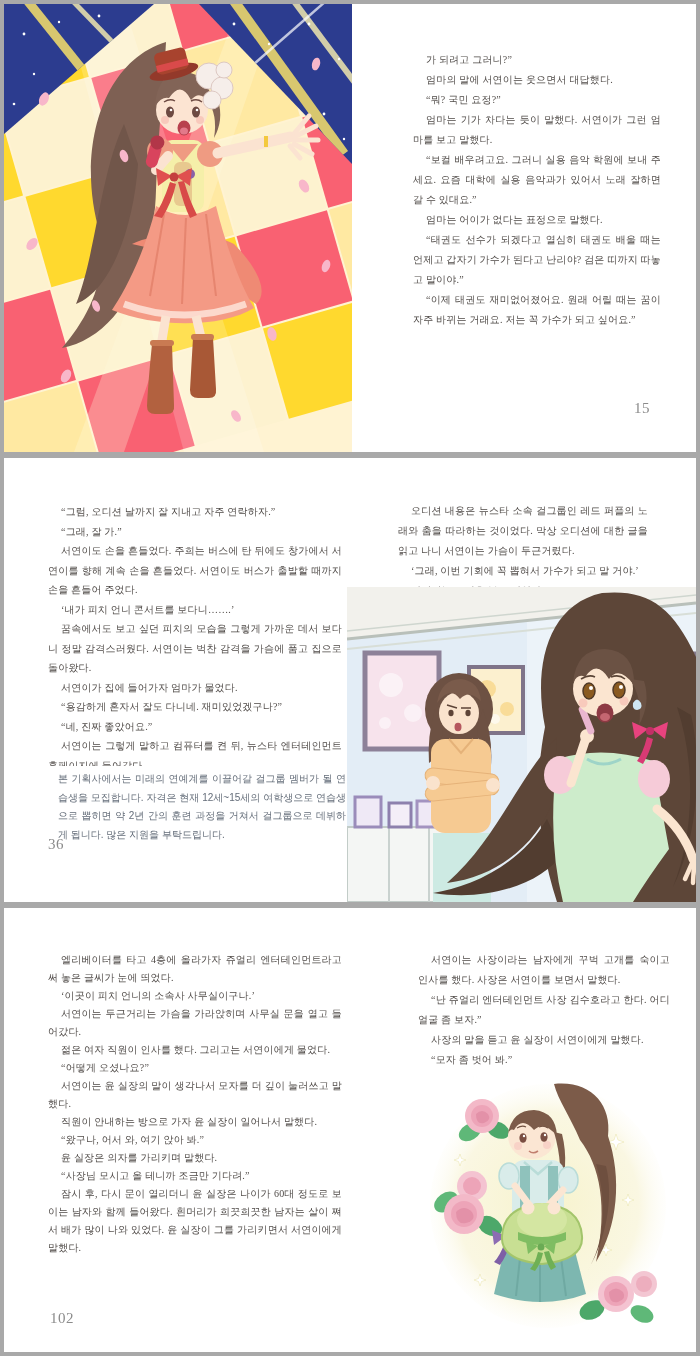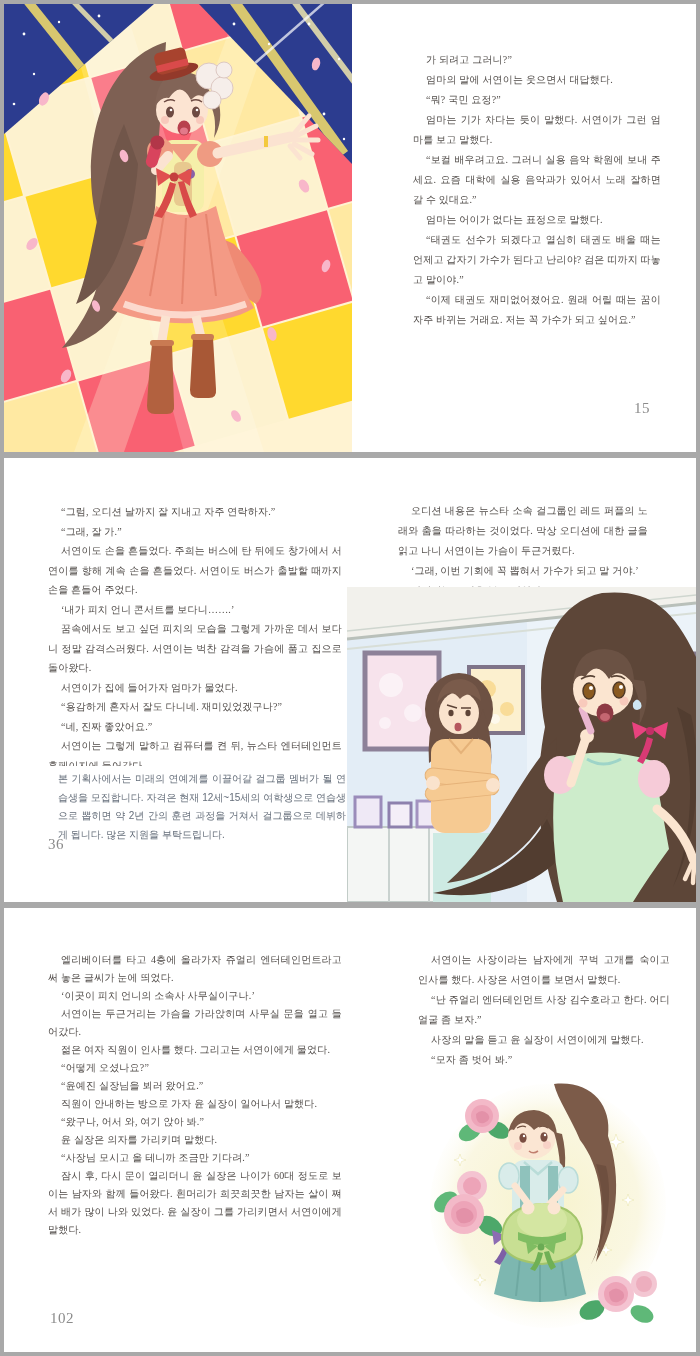--- a/index.html
+++ b/index.html
@@ -307,21 +307,21 @@
     </div>
   </section>
 
   <section class="spread" id="spread3">
     <div class="textcol s3l">
         <p>엘리베이터를 타고 4층에 올라가자 쥬얼리 엔터테인먼트라고 써 놓은 글씨가 눈에 띄었다.</p>
         <p>‘이곳이 피치 언니의 소속사 사무실이구나.’</p>
         <p>서연이는 두근거리는 가슴을 가라앉히며 사무실 문을 열고 들어갔다.</p>
         <p>젊은 여자 직원이 인사를 했다. 그리고는 서연이에게 물었다.</p>
         <p>“어떻게 오셨나요?”</p>
-        <p>“윤예진 실장님을 뵈러 왔어요.”</p>
+        <p>서연이는 윤 실장의 말이 생각나서 모자를 더 깊이 눌러쓰고 말했다.</p>
         <p>직원이 안내하는 방으로 가자 윤 실장이 일어나서 말했다.</p>
         <p>“왔구나, 어서 와, 여기 앉아 봐.”</p>
         <p>윤 실장은 의자를 가리키며 말했다.</p>
         <p>“사장님 모시고 올 테니까 조금만 기다려.”</p>
         <p>잠시 후, 다시 문이 열리더니 윤 실장은 나이가 60대 정도로 보이는 남자와 함께 들어왔다. 흰머리가 희끗희끗한 남자는 살이 쪄서 배가 많이 나와 있었다. 윤 실장이 그를 가리키면서 서연이에게 말했다.</p>
       </div>
     <div class="pagenum pn3">102</div>
     <div class="textcol s3r">
         <p>서연이는 사장이라는 남자에게 꾸벅 고개를 숙이고 인사를 했다. 사장은 서연이를 보면서 말했다.</p>
         <p>“난 쥬얼리 엔터테인먼트 사장 김수호라고 한다. 어디 얼굴 좀 보자.”</p>

